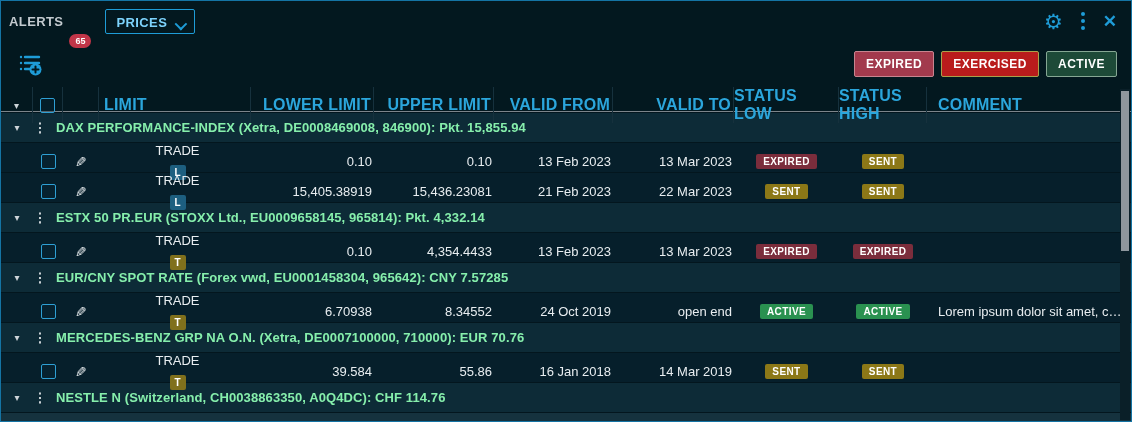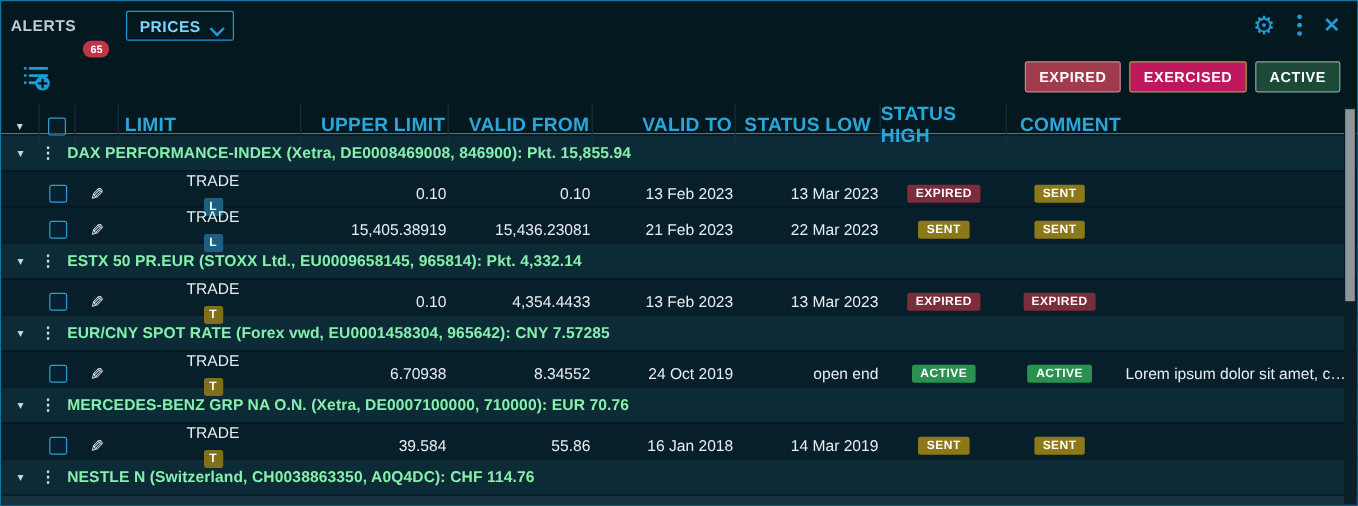--- a/index.html
+++ b/index.html
@@ -166,35 +166,36 @@
         </g>
         <circle cx="18.5" cy="18.5" r="6" fill="#1e9cd7"></circle>
         <g stroke="#03181f" stroke-width="2" stroke-linecap="round">
           <line x1="18.5" y1="15.5" x2="18.5" y2="21.5"></line>
           <line x1="15.5" y1="18.5" x2="21.5" y2="18.5"></line>
         </g>
       </svg>
     </span>
     <div class="filters">
         <div class="filter-btn" style="background: rgb(162, 58, 77); border-color: rgb(200, 132, 143);">EXPIRED</div>
-        <div class="filter-btn" style="background: #be185d; border-color: rgb(170, 160, 75);">EXERCISED</div>
+        <div class="filter-btn" style="background: #b91c1c; border-color: rgb(170, 160, 75);">EXERCISED</div>
         <div class="filter-btn" style="background: rgb(29, 74, 56); border-color: rgb(134, 167, 148);">ACTIVE</div>
       </div>
   </div>
 
   <div class="table-area">
     <div class="grid-row thead">
       <div class="th-icon">
           <span class="expander">▾</span>
         </div>
       <div class="th-icon">
           <span class="checkbox"></span>
         </div>
       <div class="th-icon"></div>
       <div class="th left">LIMIT</div>
+      <div class="th right">LOWER LIMIT</div>
       <div class="th right">UPPER LIMIT</div>
       <div class="th right">VALID FROM</div>
       <div class="th right">VALID TO</div>
       <div class="th center">STATUS LOW</div>
       <div class="th center">STATUS HIGH</div>
       <div class="th left" style="padding-left:11px;">COMMENT</div>
     </div>
     <div id="rows">
         <div class="group-row">
           <div class="expander">▾</div>

